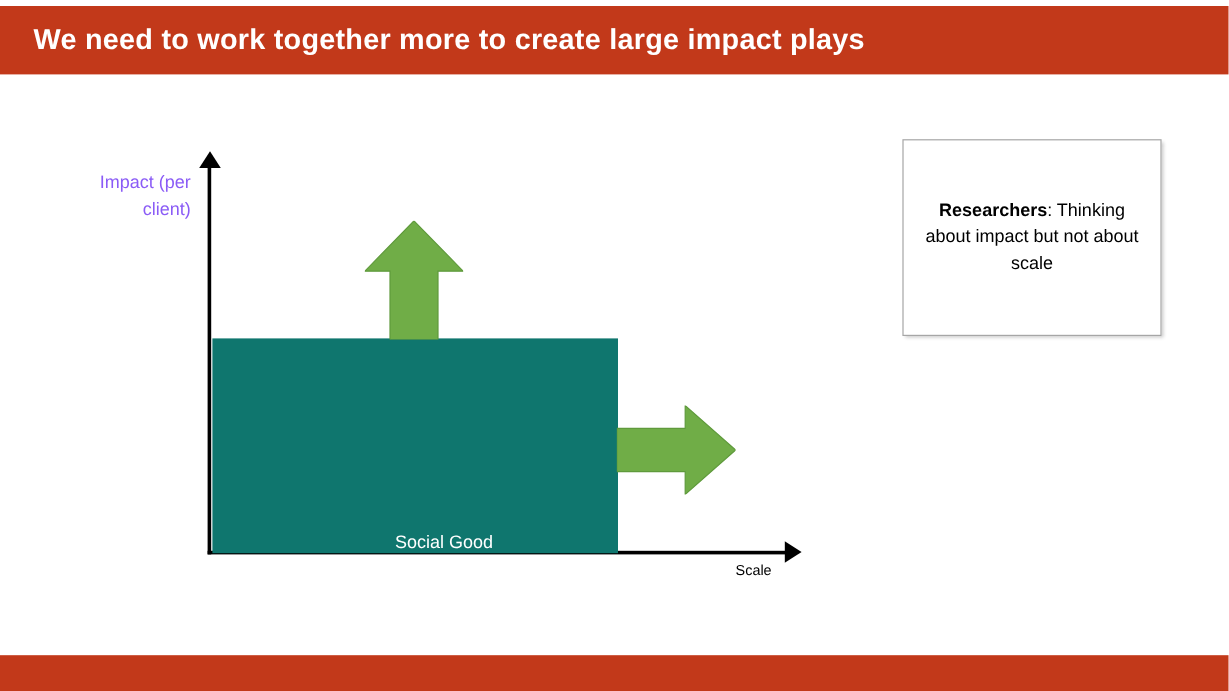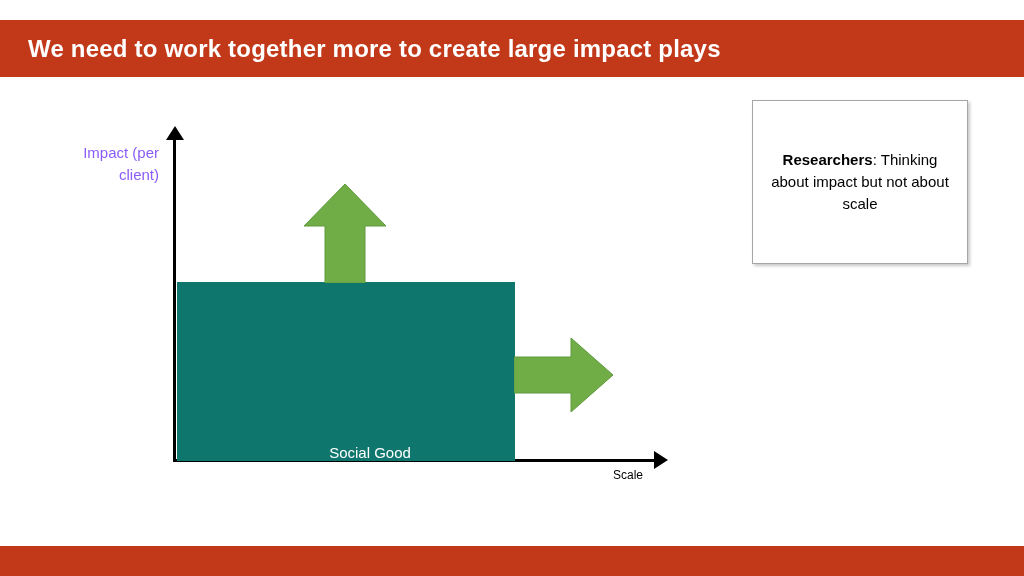--- a/index.html
+++ b/index.html
@@ -5,21 +5,21 @@
   * { margin:0; padding:0; box-sizing:border-box; }
   html, body { background:#ffffff; }
   .slide {
     position:relative; width:1024px; height:576px;
     background:#ffffff; overflow:hidden;
     font-family:"Liberation Sans", sans-serif; color:#000;
   }
 
   
   .title-bar {
-    position:absolute; left:0; top:20px; width:1024px; height:57px;
+    position:absolute; left:0; top:5px; width:1024px; height:57px;
     background:#C2391A; display:flex; align-items:center; padding:0 28px;
   }
   .title-bar h1 {
     color:#ffffff; font-size:24px; font-weight:bold; letter-spacing:0.2px;
   }
   .footer-bar {
     position:absolute; left:0; bottom:0; width:1024px; height:30px;
     background:#C2391A;
   }
 
@@ -60,21 +60,21 @@
   
   .callout {
     position:absolute; left:752px; width:216px; height:164px;
     background:#ffffff; border:1px solid #A6A6A6;
     box-shadow:2px 2px 3px rgba(0,0,0,0.22);
     display:flex; align-items:center; justify-content:center;
     text-align:center; padding:12px 16px;
   }
   .callout p { font-size:15px; line-height:1.45; color:#000; }
   .callout b { font-weight:bold; }
-  .callout-1 { top:100px;padding-left:16px; }
+  .callout-1 { top:116px;padding-left:16px; }
   .callout-2 { top:315px; }
 </style>
 </head>
 <body>
 
 <div class="slide">
 
   <div class="title-bar">
     <h1>We need to work together more to create large impact plays</h1>
   </div>

